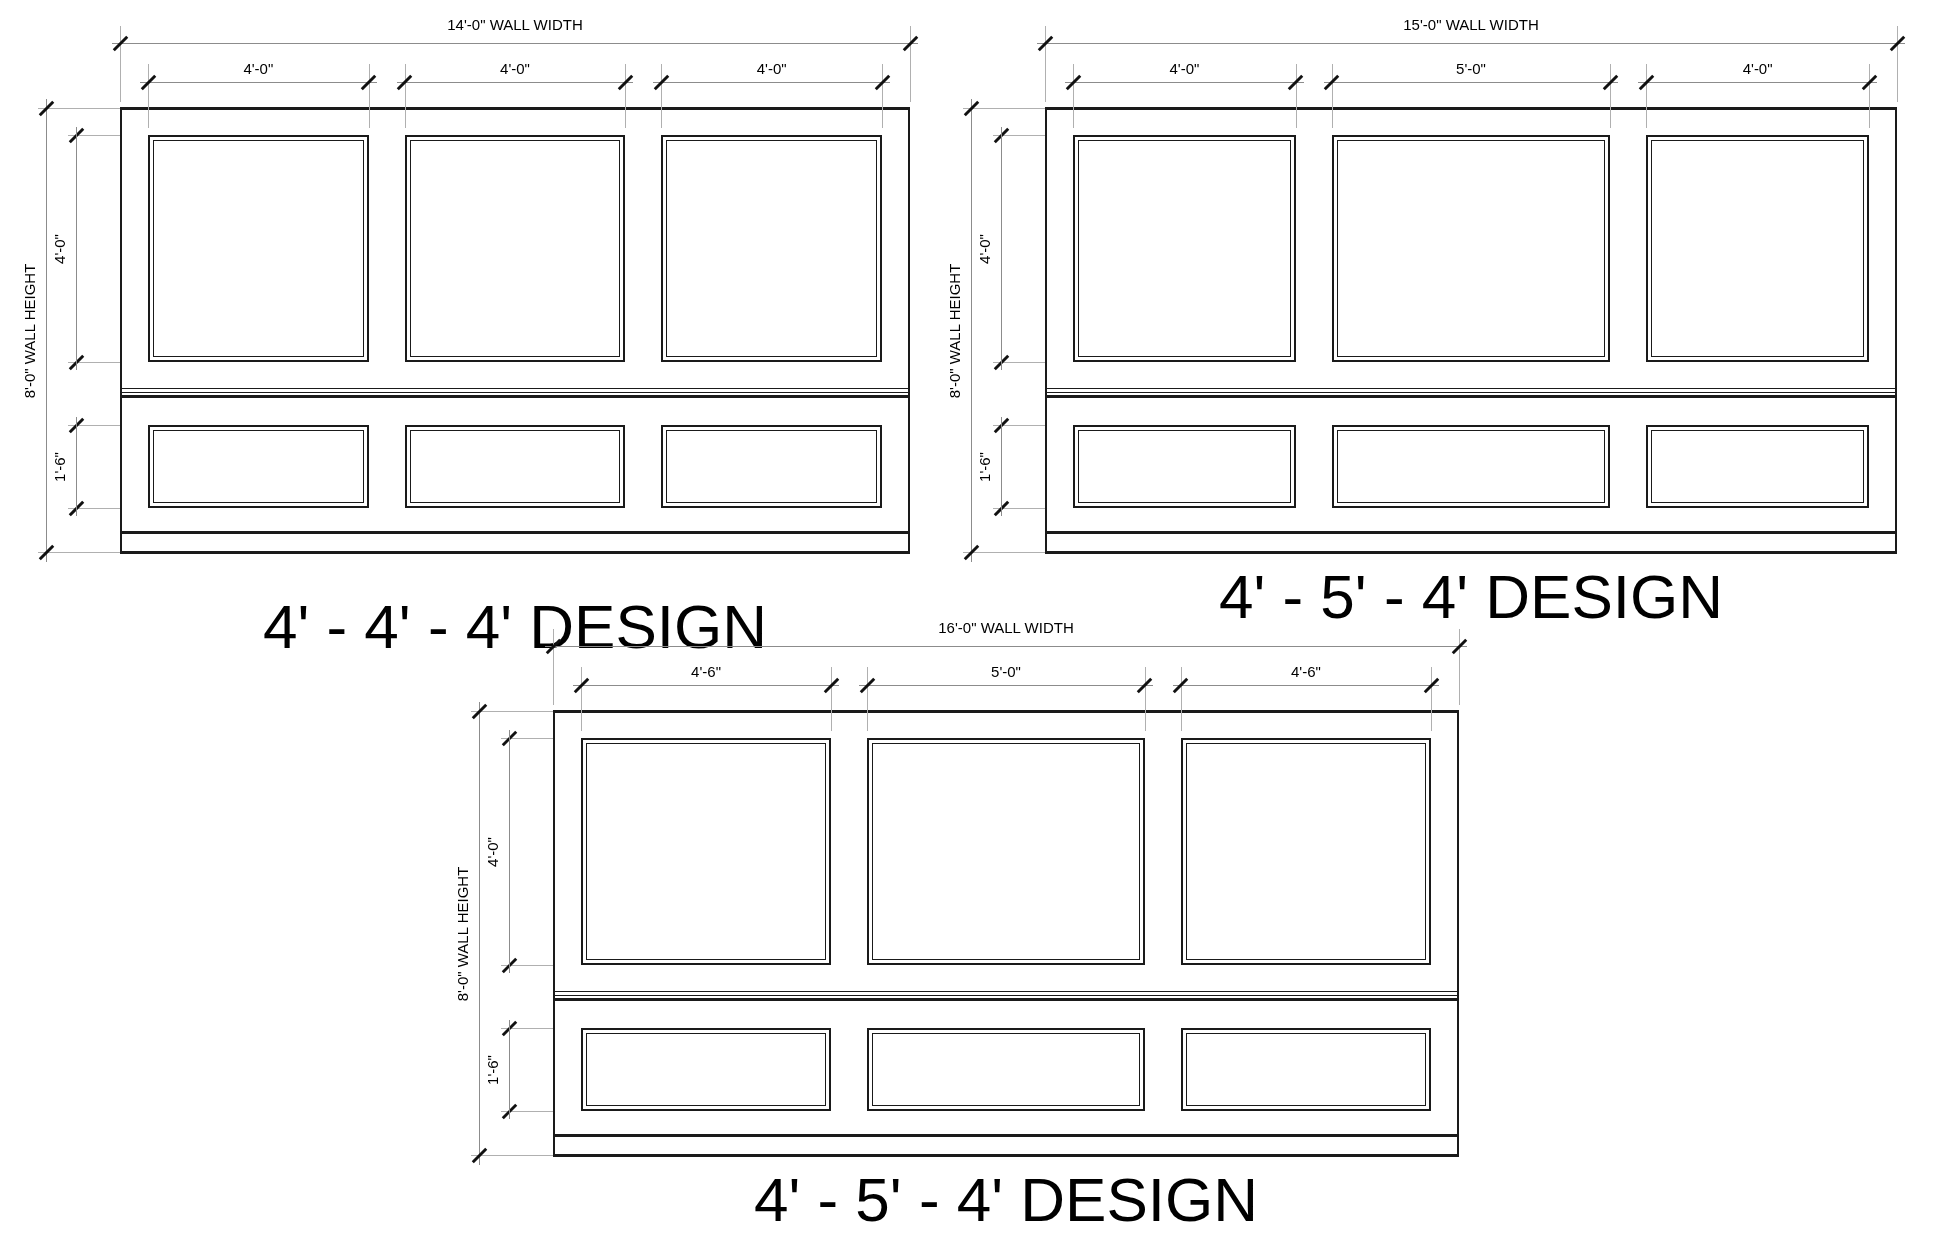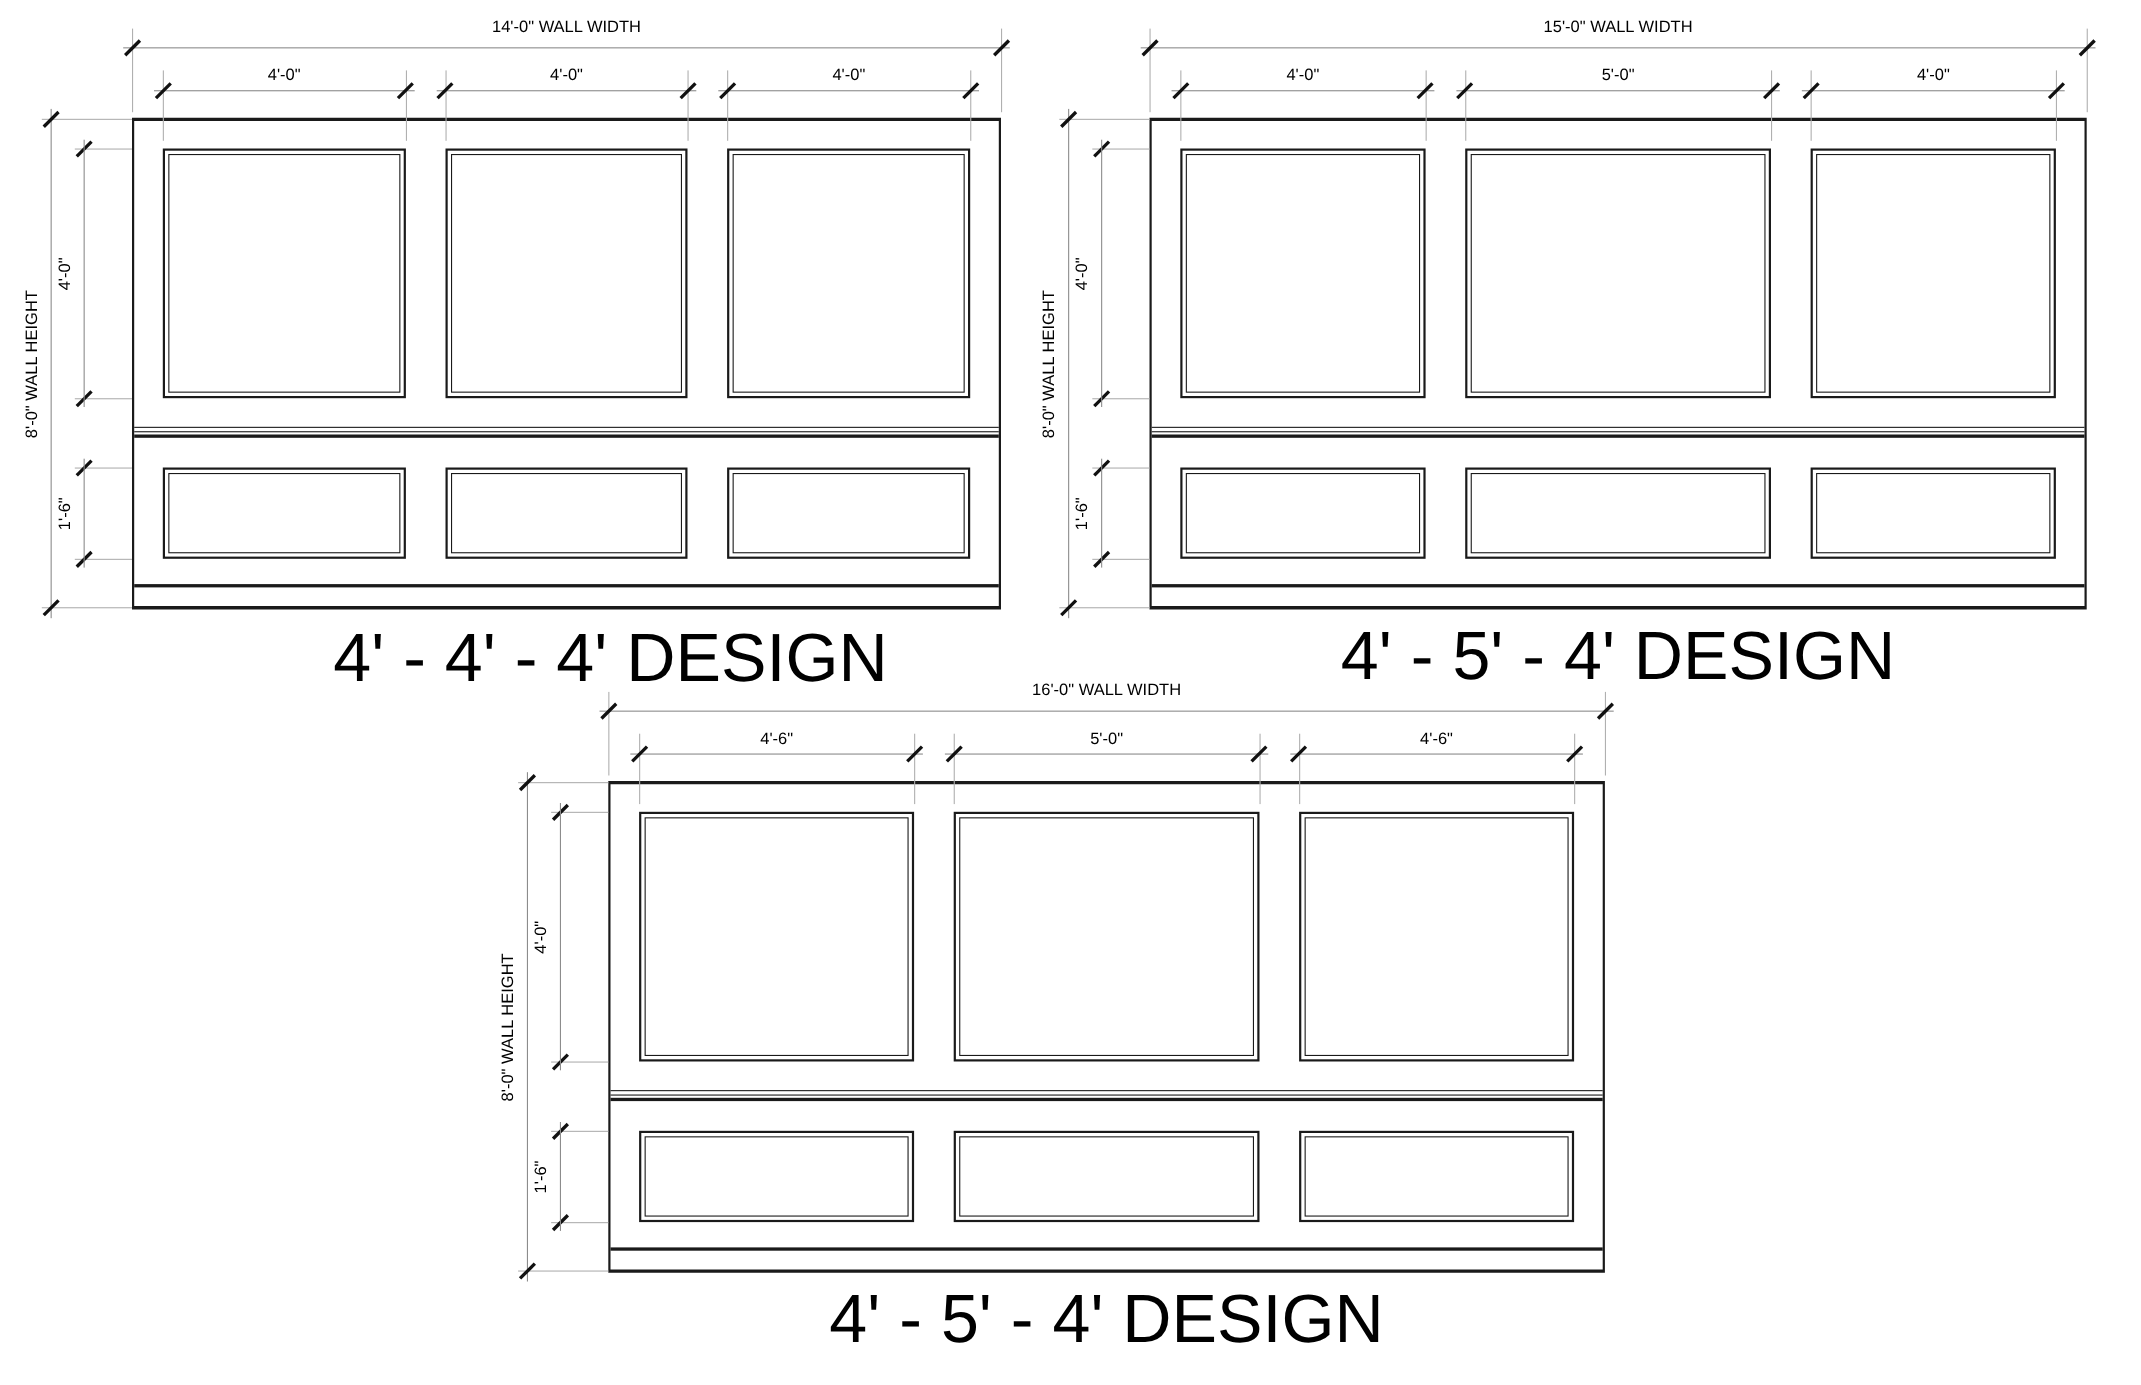--- a/index.html
+++ b/index.html
@@ -79,21 +79,21 @@
     <div style="position: absolute; left: 68px; top: 362px; width: 52px; height: 1px; background: rgb(176, 176, 176);"></div>
     <div class="tick" style="left: 66.5px; top: 360.5px; background: rgb(17, 17, 17);"></div>
     <div style="position: absolute; left: 68px; top: 425px; width: 52px; height: 1px; background: rgb(176, 176, 176);"></div>
     <div class="tick" style="left: 66.5px; top: 423.5px; background: rgb(17, 17, 17);"></div>
     <div style="position: absolute; left: 68px; top: 508px; width: 52px; height: 1px; background: rgb(176, 176, 176);"></div>
     <div class="tick" style="left: 66.5px; top: 506.5px; background: rgb(17, 17, 17);"></div>
     <div style="position: absolute; left: 76px; top: 127px; width: 1px; height: 243px; background: rgb(140, 140, 140);"></div>
     <div style="position: absolute; left: 76px; top: 417px; width: 1px; height: 99px; background: rgb(140, 140, 140);"></div>
     <div class="vtext" style="left: 59px; top: 248.5px;">4'-0"</div>
     <div class="vtext" style="left: 59px; top: 466.5px;">1'-6"</div>
-    <div class="title" style="left: 515px; top: 568px; margin-left: 40px;">4' - 4' - 4' DESIGN</div>
+    <div class="title" style="left: 515px; top: 596px;">4' - 4' - 4' DESIGN</div>
     <div class="wall" style="left: 1045px; top: 107px; width: 852px; height: 447px;"></div>
     <div style="position: absolute; left: 1047px; top: 388px; width: 848px; height: 1px; background: rgb(26, 26, 26);"></div>
     <div style="position: absolute; left: 1047px; top: 392px; width: 848px; height: 1px; background: rgb(26, 26, 26);"></div>
     <div style="position: absolute; left: 1047px; top: 395px; width: 848px; height: 3px; background: rgb(26, 26, 26);"></div>
     <div style="position: absolute; left: 1047px; top: 531px; width: 848px; height: 3px; background: rgb(26, 26, 26);"></div>
     <div class="panel" style="left: 1073px; top: 135px; width: 222.769px; height: 227px;">
       <div class="panel-inner"></div>
     </div>
     <div class="panel" style="left: 1073px; top: 425px; width: 222.769px; height: 83px;">
       <div class="panel-inner"></div>

